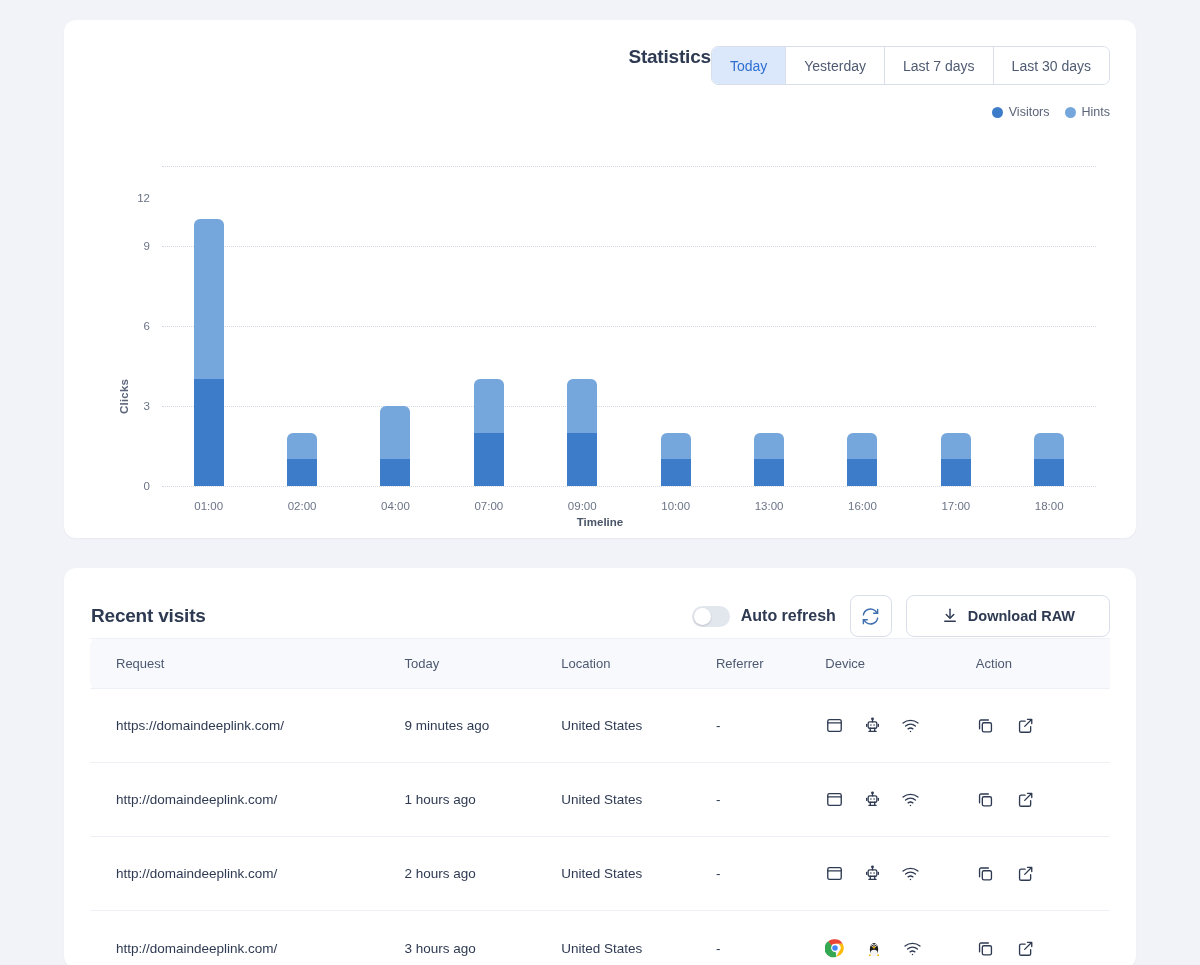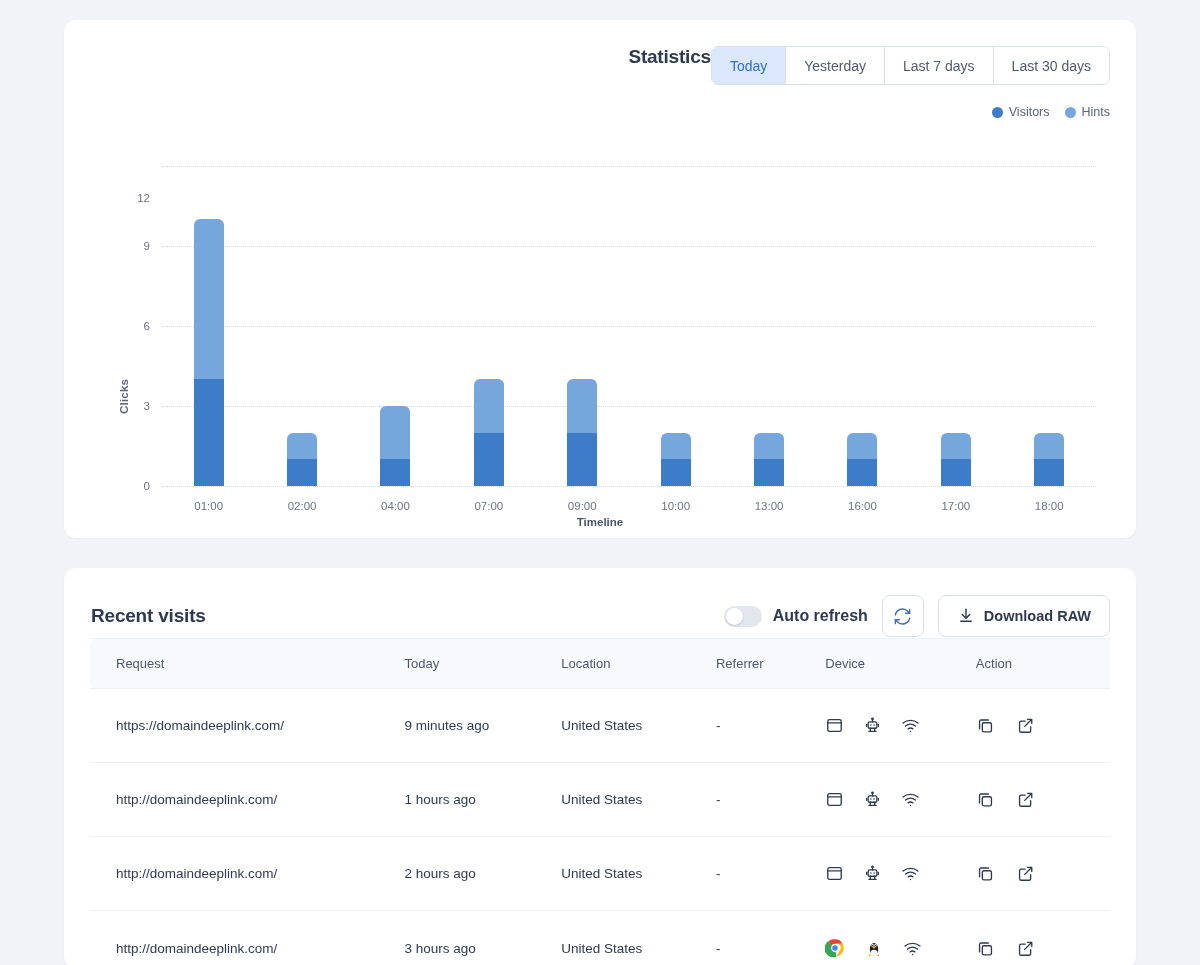--- a/index.html
+++ b/index.html
@@ -227,21 +227,21 @@
     display: flex; align-items: center; justify-content: center;
     cursor: pointer;
   }
   .dl-btn {
     height: 42px;
     border: 1px solid #d8dfea;
     border-radius: 8px;
     background: #fff;
     display: flex; align-items: center;
     gap: 9px;
-    padding: 0 18px;
+    padding: 0 34px;
     cursor: pointer;
   }
   .dl-btn span {
     font-size: 14.5px;
     font-weight: bold;
     color: #2e3a52;
     white-space: nowrap;
   }
 
   

